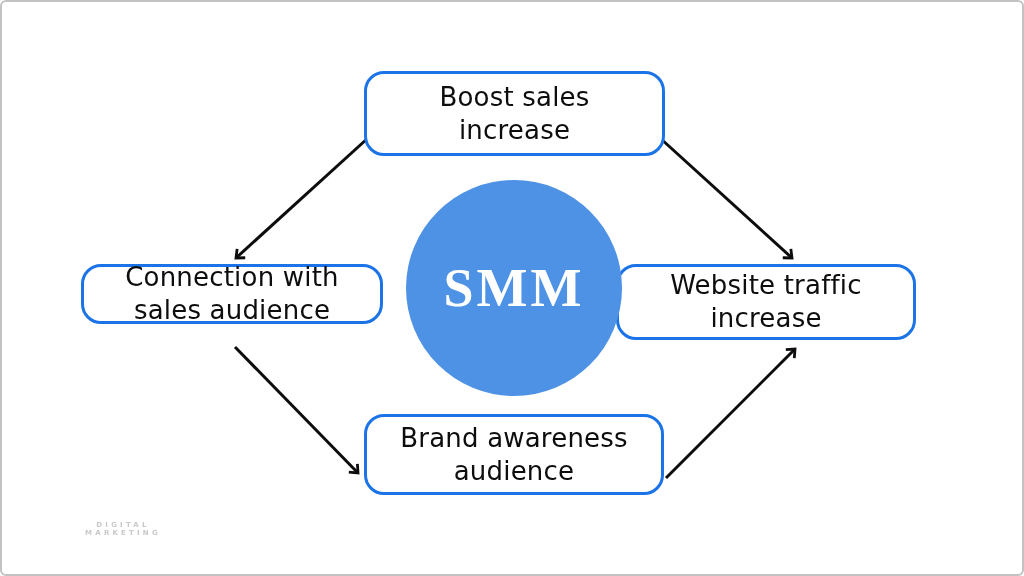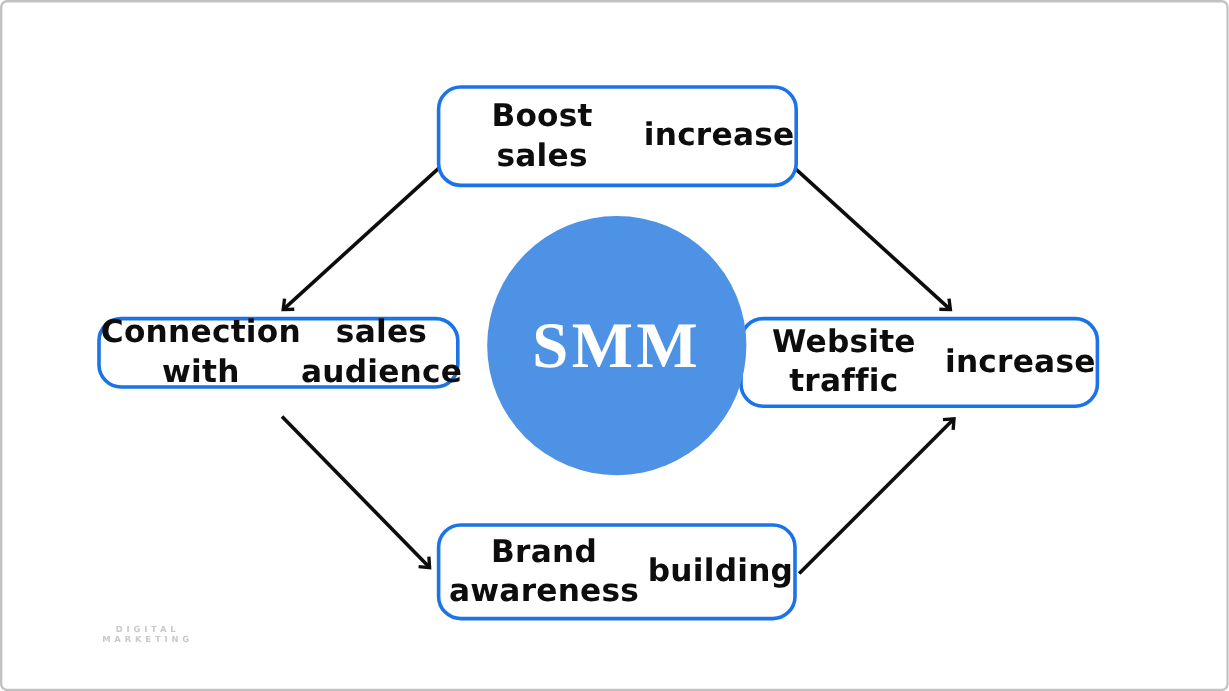--- a/index.html
+++ b/index.html
@@ -22,34 +22,34 @@
     width: 1024px; height: 576px;
     pointer-events: none;
   }
 
   .node-box {
     position: absolute;
     background: #ffffff;
     border: 3px solid #1b73e8;
     border-radius: 20px;
     display: flex;
-    flex-direction: row;
+    flex-direction: column;
     align-items: center;
-    justify-content: space-between;
+    justify-content: center;
     text-align: center;
-    font-weight: bold;
+    font-weight: normal;
     font-size: 26px;
     line-height: 33px;
     color: #0d0d0d;
     letter-spacing: 0.2px;
   }
   .node-top    { left: 362px; top: 69px;  width: 301px; height: 85px; }
   .node-left   { left: 79px;  top: 262px; width: 302px; height: 60px; }
   .node-right  { left: 614px; top: 262px; width: 300px; height: 76px; }
-  .node-bottom { left: 362px; top: 434px; width: 300px; height: 81px; }
+  .node-bottom { left: 362px; top: 412px; width: 300px; height: 81px; }
 
   .center-circle {
     position: absolute;
     left: 404px; top: 178px;
     width: 216px; height: 216px;
     border-radius: 50%;
     background: #4d92e4;
     display: flex;
     align-items: center;
     justify-content: center;
@@ -112,21 +112,21 @@
     <span>sales audience</span>
   </div>
 
   <div class="node-box node-right">
     <span>Website traffic</span>
     <span>increase</span>
   </div>
 
   <div class="node-box node-bottom">
     <span>Brand awareness</span>
-    <span>building</span>
+    <span>audience</span>
   </div>
 
   <div class="center-circle">
     <span class="center-label">SMM</span>
   </div>
 
   <div class="logo">
     <span class="logo-tagline">DIGITAL MARKETING</span>
   </div>
 

